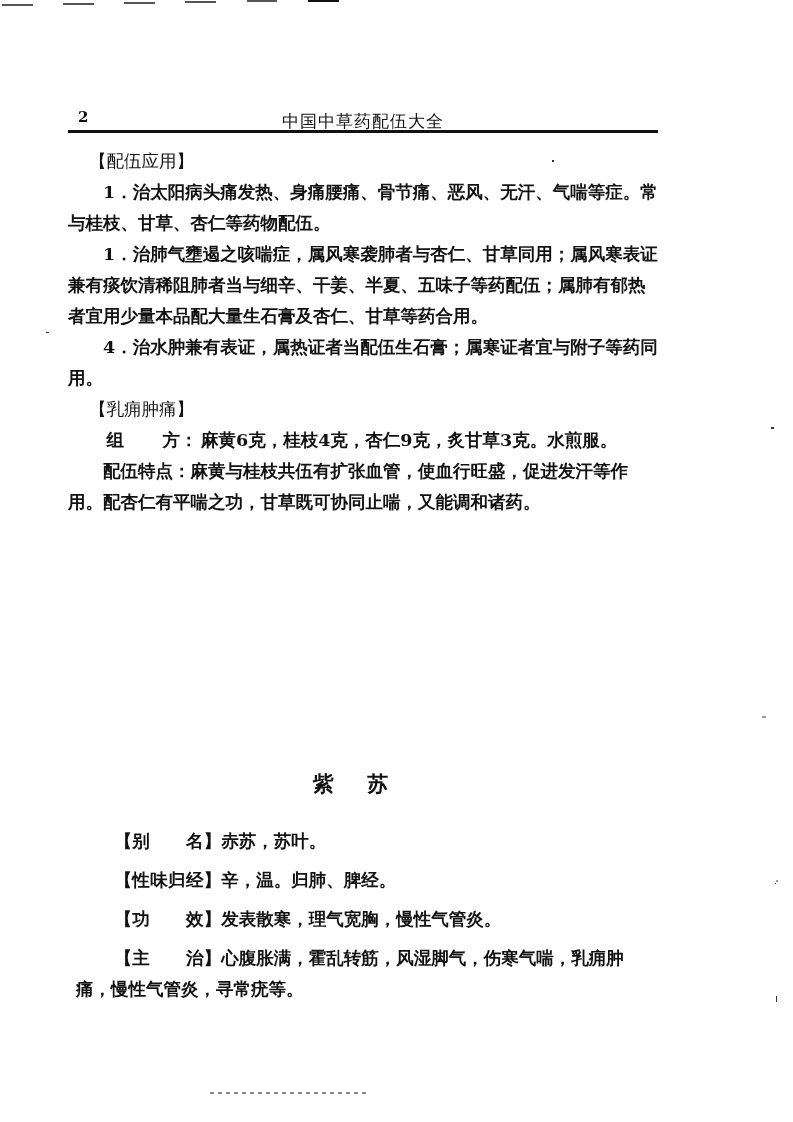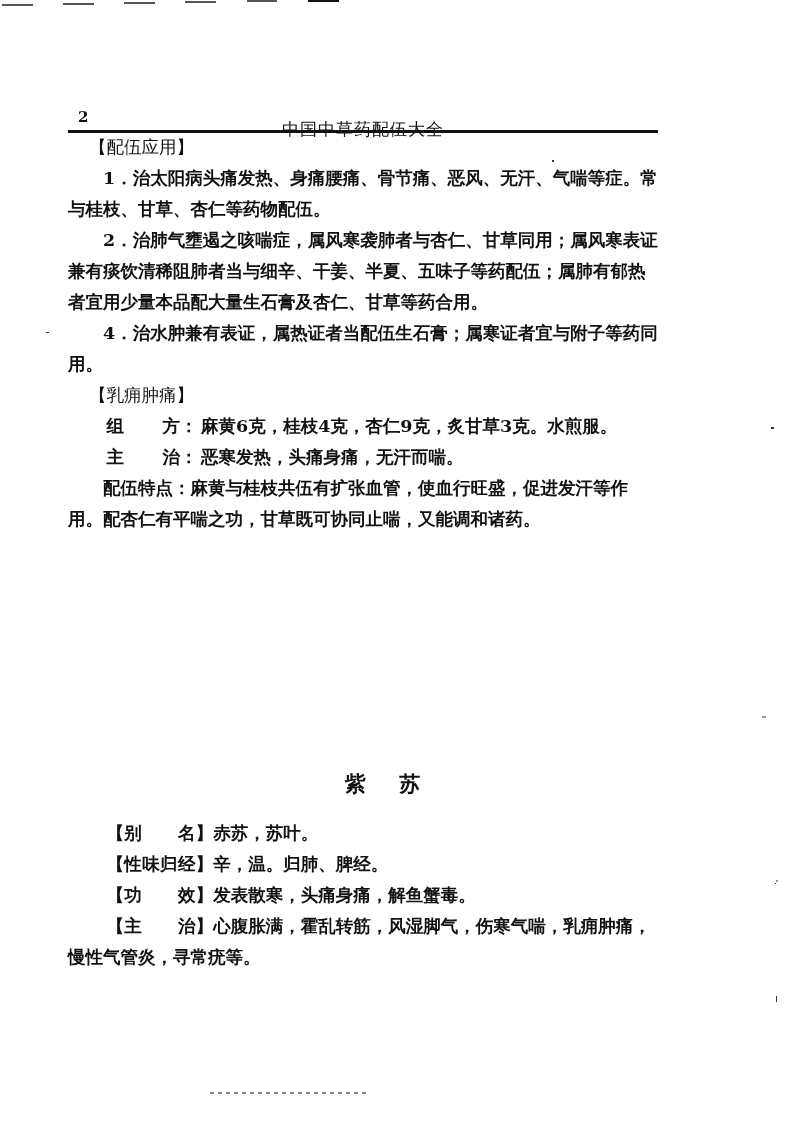--- a/index.html
+++ b/index.html
@@ -6,41 +6,41 @@
   body {
     width: 793px; height: 1122px; position: relative; overflow: hidden;
     font-family: "DejaVu Serif", "Liberation Serif", serif;
     color: #111111;
   }
   .scan-dash { position: absolute; top: 0; height: 2px; background: #555; }
   .header {
     position: absolute; left: 68px; top: 104px; width: 590px; height: 26px;
   }
   .page-num { position: absolute; left: 10px; top: 4px; font-size: 15px; font-weight: bold; }
-  .running-title { position: absolute; left: 0; right: 0; top: 14px; text-align: center; font-size: 17px; letter-spacing: 1px; }
+  .running-title { position: absolute; left: 0; right: 0; top: 6px; text-align: center; font-size: 17px; letter-spacing: 1px; }
   .header-rule { position: absolute; left: 68px; top: 130px; width: 590px; height: 3px; background: #111; }
   .body-text {
-    position: absolute; left: 68px; top: 132px; width: 594px;
+    position: absolute; left: 68px; top: 146px; width: 594px;
     font-size: 17.5px; line-height: 31px; font-weight: bold;
   }
   .body-text p { margin: 0; }
   .indent { text-indent: 2em; }
   .sec-head { padding-left: 1.2em; font-weight: normal; }
   .field-row { padding-left: 2.2em; }
   .field-row .lab { display: inline-block; width: 5.4em; font-weight: bold; }
   .field-row .lab span { display: inline-block; }
   .herb-title {
     position: absolute; left: 0; width: 701px; top: 770px; text-align: center;
-    font-size: 21px; font-weight: bold; letter-spacing: 1.6em; text-indent: 1.6em; margin-left: 32px;
+    font-size: 21px; font-weight: bold; letter-spacing: 1.6em; text-indent: 1.6em;
   }
   .herb-body {
     position: absolute; left: 68px; top: 818px; width: 594px;
     font-size: 17.5px; line-height: 31px; font-weight: bold;
   }
-  .herb-body p { margin: 0; }
+  .herb-body p { margin: 8px; }
   .bracket-row { padding-left: 2.2em; }
   .blabel { display: inline-block; width: 6.1em; font-weight: bold; text-align-last: justify; }
   .footer-noise {
     position: absolute; left: 210px; top: 1092px; width: 160px; height: 2px;
     background: repeating-linear-gradient(90deg, #888 0 4px, transparent 4px 8px);
   }
   .speck { position: absolute; background: #333; }
 </style>
 </head>
 <body>
@@ -54,40 +54,37 @@
 
 <div class="header">
   <span class="page-num">2</span>
   <div class="running-title">中国中草药配伍大全</div>
 </div>
 <div class="header-rule"></div>
 
 <div class="body-text">
   <p class="sec-head">【配伍应用】</p>
   <p class="indent">1．治太阳病头痛发热、身痛腰痛、骨节痛、恶风、无汗、气喘等症。常与桂枝、甘草、杏仁等药物配伍。</p>
-  <p class="indent">2．治肺气壅遏之咳喘症，属风寒袭肺者与杏仁、甘草同用；属风寒表证兼有痰饮清稀阻肺者当与细辛、干姜、半夏、五味子等药配伍；属肺有郁热者宜用少量本品配大量生石膏及杏仁、甘草等药合用。</p>
+  <p class="indent">1．治肺气壅遏之咳喘症，属风寒袭肺者与杏仁、甘草同用；属风寒表证兼有痰饮清稀阻肺者当与细辛、干姜、半夏、五味子等药配伍；属肺有郁热者宜用少量本品配大量生石膏及杏仁、甘草等药合用。</p>
   <p class="indent">4．治水肿兼有表证，属热证者当配伍生石膏；属寒证者宜与附子等药同用。</p>
 
   <p class="sec-head">【乳痈肿痛】</p>
 
   <p class="field-row" style="padding-left:0;text-indent:2.2em;">
     <span class="lab" style="text-indent:0;"><span style="width:3.2em;">组</span><span>方：</span></span><span>麻黄6克，桂枝4克，杏仁9克，炙甘草3克。水煎服。</span>
-  </p>
-  <p class="field-row">
-    <span class="lab"><span style="width:3.2em;">主</span><span>治：</span></span><span>恶寒发热，头痛身痛，无汗而喘。</span>
   </p>
   <p class="indent"><span>配伍特点：</span><span>麻黄与桂枝共伍有扩张血管，使血行旺盛，促进发汗等作用。配杏仁有平喘之功，甘草既可协同止喘，又能调和诸药。</span></p>
 </div>
 
 <div class="herb-title">紫苏</div>
 
 <div class="herb-body">
   <p class="bracket-row"><span class="blabel">【别　　名】</span><span>赤苏，苏叶。</span></p>
   <p class="bracket-row"><span class="blabel">【性味归经】</span><span>辛，温。归肺、脾经。</span></p>
-  <p class="bracket-row"><span class="blabel">【功　　效】</span><span>发表散寒，头痛身痛，解鱼蟹毒。</span></p>
+  <p class="bracket-row"><span class="blabel">【功　　效】</span><span>发表散寒，理气宽胸，慢性气管炎。</span></p>
   <p style="text-indent:2.2em;"><span class="blabel" style="text-indent:0;">【主　　治】</span><span>心腹胀满，霍乱转筋，风湿脚气，伤寒气喘，乳痈肿痛，慢性气管炎，寻常疣等。</span></p>
 </div>
 
 <div class="speck" style="left:552px;top:160px;width:2px;height:2px;"></div>
 <div class="speck" style="left:46px;top:332px;width:3px;height:1px;"></div>
 <div class="speck" style="left:771px;top:427px;width:3px;height:2px;"></div>
 <div class="speck" style="left:762px;top:716px;width:4px;height:2px;background:#999;"></div>
 <div class="speck" style="left:776px;top:880px;width:2px;height:2px;background:#999;"></div>
 <div class="speck" style="left:775px;top:883px;width:1px;height:1px;"></div>
 <div class="speck" style="left:776px;top:996px;width:1px;height:6px;"></div>

